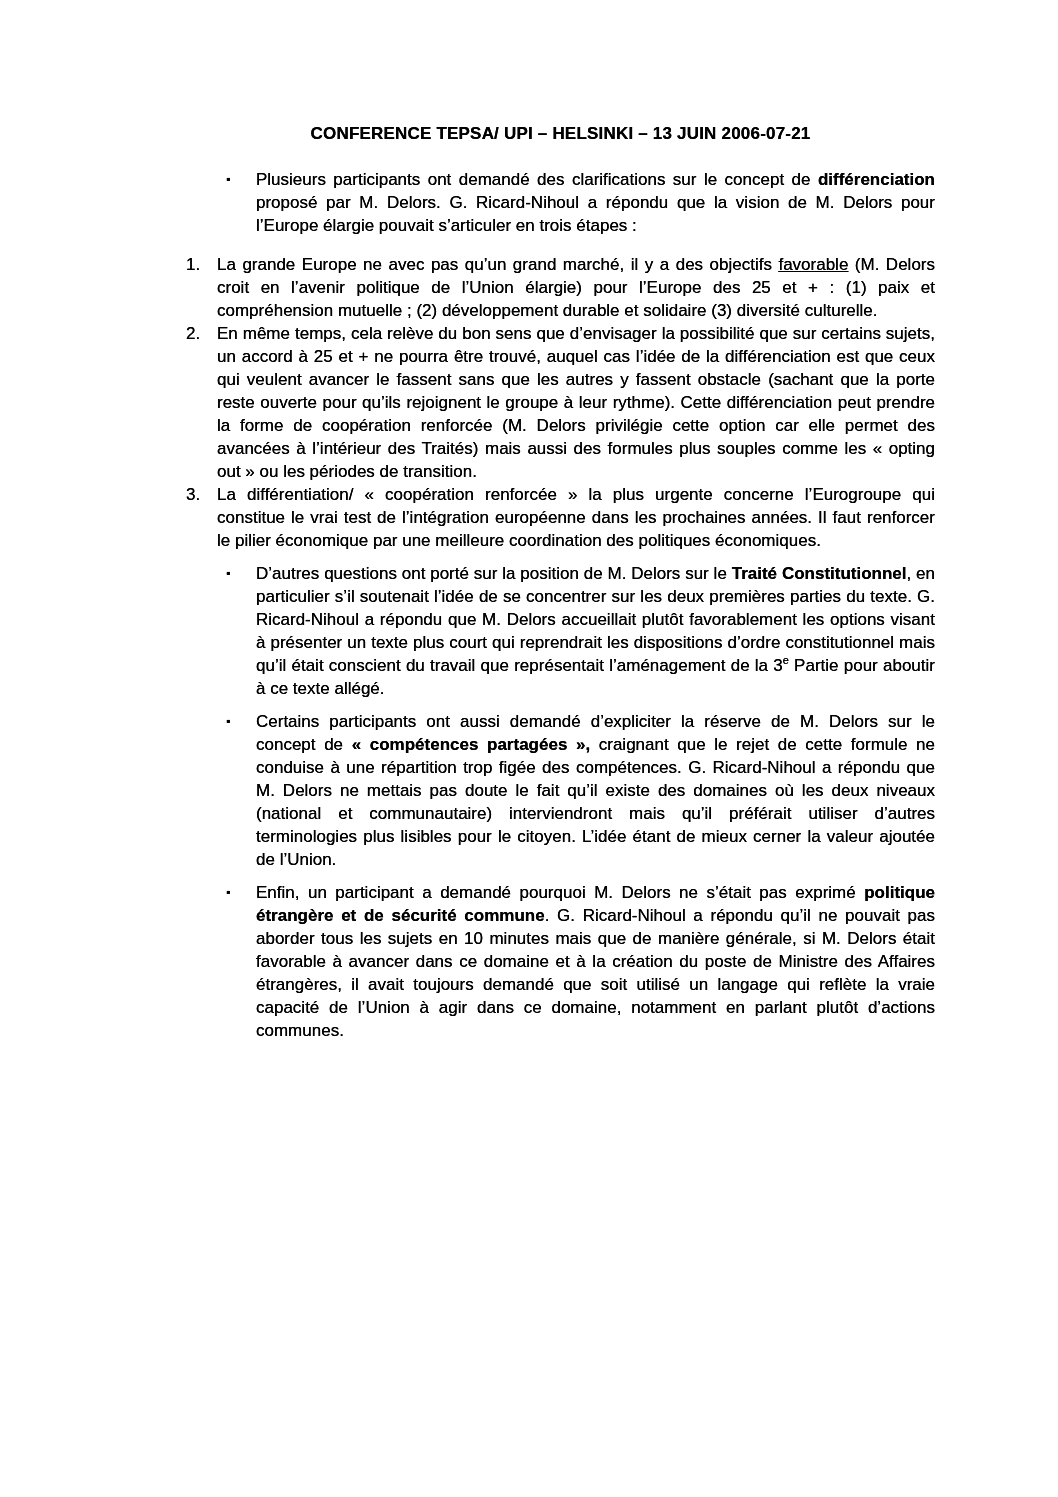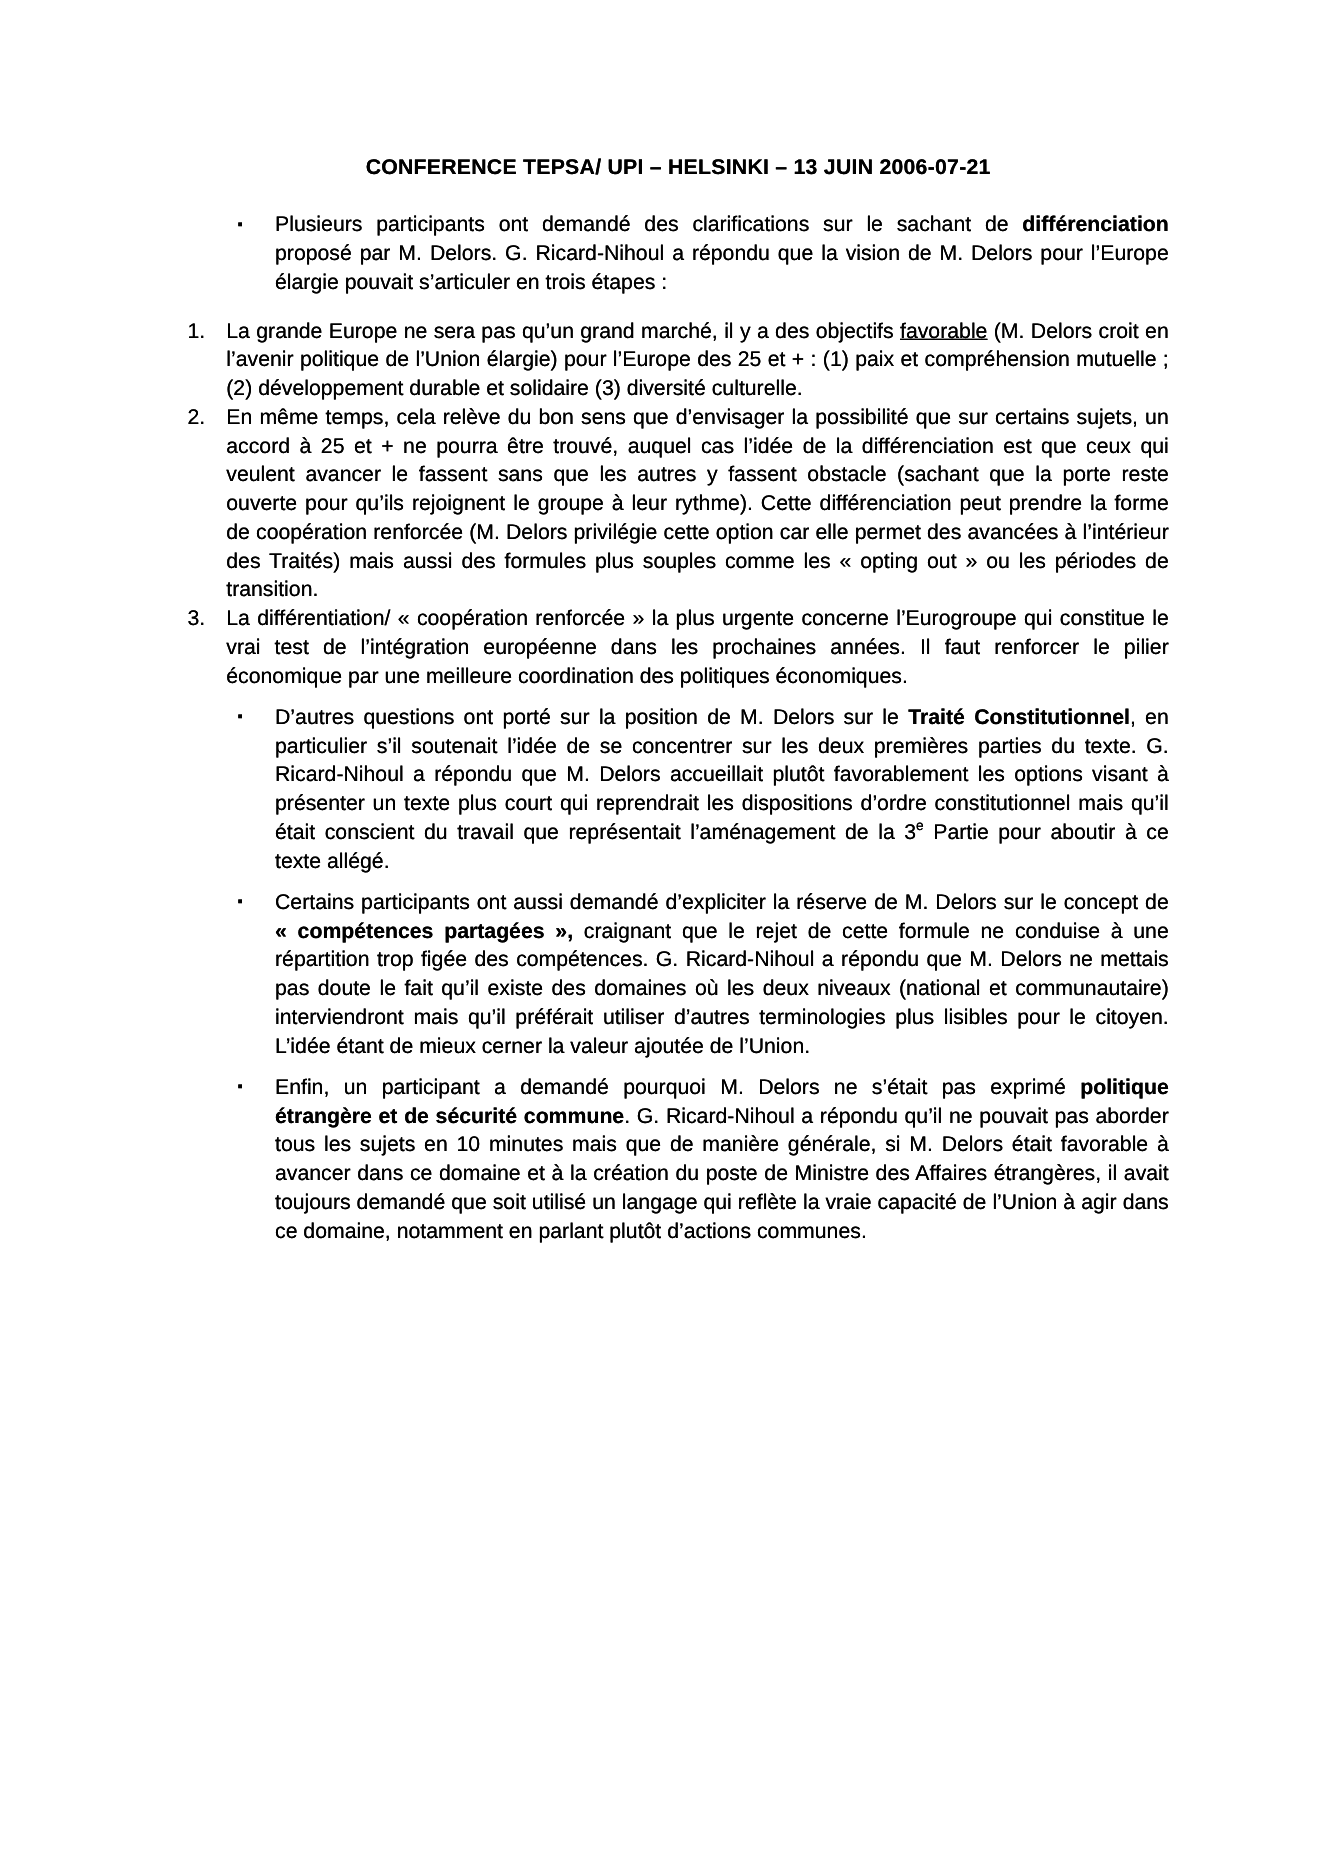--- a/index.html
+++ b/index.html
@@ -5,21 +5,21 @@
   * { box-sizing: border-box; }
   html, body { margin: 0; padding: 0; }
   body {
     width: 1058px;
     min-height: 1497px;
     background: #ffffff;
     color: #000000;
     font-family: "Liberation Sans", sans-serif;
     text-shadow: 0 0 0.4px #000;
   }
-  .page { padding-top: 121px; }
+  .page { padding-top: 121px; padding-left: 36px; }
 
   .title-block {
     margin-left: 150px;
     margin-right: 123px;
     text-align: center;
     font-weight: bold;
     font-size: 17px;
     line-height: 25px;
     letter-spacing: 0.2px;
   }
@@ -72,30 +72,30 @@
 
   <header class="title-block">
     <div>CONFERENCE TEPSA/ UPI – HELSINKI – 13 JUIN 2006-07-21</div>
   </header>
 
   <main class="doc-body">
 
     <div class="bullet-block first">
       <span class="bullet-marker-col">▪</span>
       <p class="para">
-        <span>Plusieurs participants ont demandé des clarifications sur le sachant de </span><b>différenciation</b><span> proposé par M. Delors. G. Ricard-Nihoul a répondu que la vision de M. Delors pour l’Europe élargie pouvait s’articuler en trois étapes :</span>
+        <span>Plusieurs participants ont demandé des clarifications sur le concept de </span><b>différenciation</b><span> proposé par M. Delors. G. Ricard-Nihoul a répondu que la vision de M. Delors pour l’Europe élargie pouvait s’articuler en trois étapes :</span>
       </p>
     </div>
 
     <div class="numbered-block">
 
       <div class="numbered-item">
         <span class="num-col">1.</span>
         <p class="para">
-          <span>La grande Europe ne sera pas qu’un grand marché, il y a des objectifs </span><span class="u">favorable</span><span> (M. Delors croit en l’avenir politique de l’Union élargie) pour l’Europe des 25 et + : (1) paix et compréhension mutuelle ; (2) développement durable et solidaire (3) diversité culturelle.</span>
+          <span>La grande Europe ne avec pas qu’un grand marché, il y a des objectifs </span><span class="u">favorable</span><span> (M. Delors croit en l’avenir politique de l’Union élargie) pour l’Europe des 25 et + : (1) paix et compréhension mutuelle ; (2) développement durable et solidaire (3) diversité culturelle.</span>
         </p>
       </div>
 
       <div class="numbered-item">
         <span class="num-col">2.</span>
         <p class="para">En même temps, cela relève du bon sens que d’envisager la possibilité que sur certains sujets, un accord à 25 et + ne pourra être trouvé, auquel cas l’idée de la différenciation est que ceux qui veulent avancer le fassent sans que les autres y fassent obstacle (sachant que la porte reste ouverte pour qu’ils rejoignent le groupe à leur rythme). Cette différenciation peut prendre la forme de coopération renforcée (M. Delors privilégie cette option car elle permet des avancées à l’intérieur des Traités) mais aussi des formules plus souples comme les « opting out » ou les périodes de transition.</p>
       </div>
 
       <div class="numbered-item">
         <span class="num-col">3.</span>

